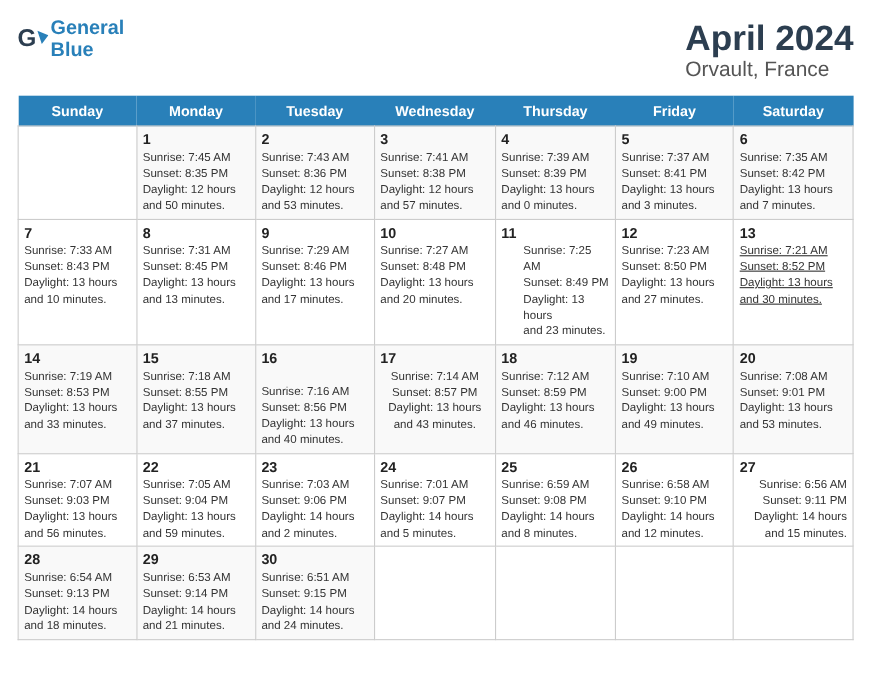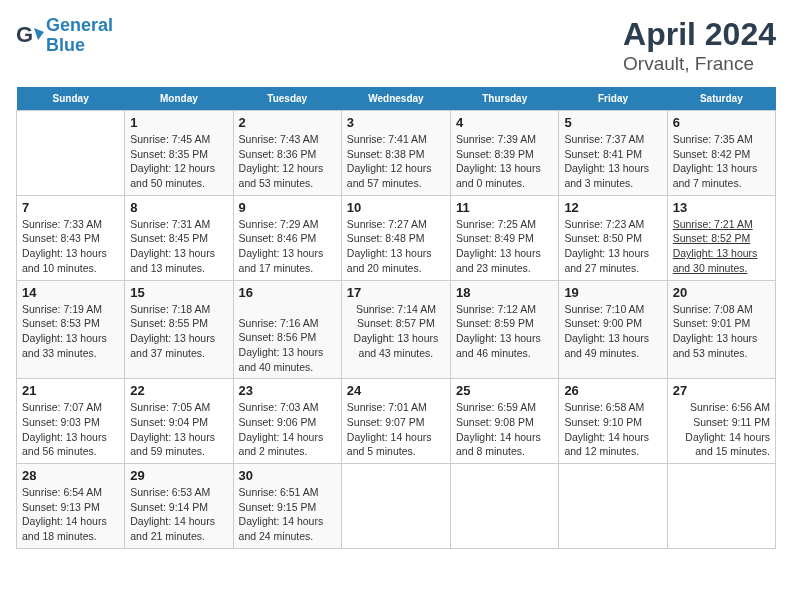--- a/index.html
+++ b/index.html
@@ -48,21 +48,21 @@
     table {
       width: 100%;
       border-collapse: collapse;
       font-size: 11px;
     }
     thead tr th {
       background: #2980b9;
       color: #fff;
       text-align: center;
       padding: 6px 4px;
-      font-size: 10px;
+      font-size: 13px;
       font-weight: bold;
     }
     tbody tr td {
       border: 1px solid #ccc;
       vertical-align: top;
       padding: 4px 5px;
       width: 113px;
       min-height: 80px;
       background: #fff;
     }
@@ -189,21 +189,21 @@
         </td>
         <td>
           <span class="day-number">10</span>
           <div class="day-info" style="white-space: pre-line;">Sunrise: 7:27 AM
 Sunset: 8:48 PM
 Daylight: 13 hours
 and 20 minutes.</div>
         </td>
         <td>
           <span class="day-number">11</span>
-          <div class="day-info" style="white-space: pre-line;">Sunrise: 7:25 AM
+          <div class="day-info" style="white-space: pre-line; margin-left: 20px;">Sunrise: 7:25 AM
 Sunset: 8:49 PM
 Daylight: 13 hours
 and 23 minutes.</div>
         </td>
         <td>
           <span class="day-number">12</span>
           <div class="day-info" style="white-space: pre-line;">Sunrise: 7:23 AM
 Sunset: 8:50 PM
 Daylight: 13 hours
 and 27 minutes.</div>

